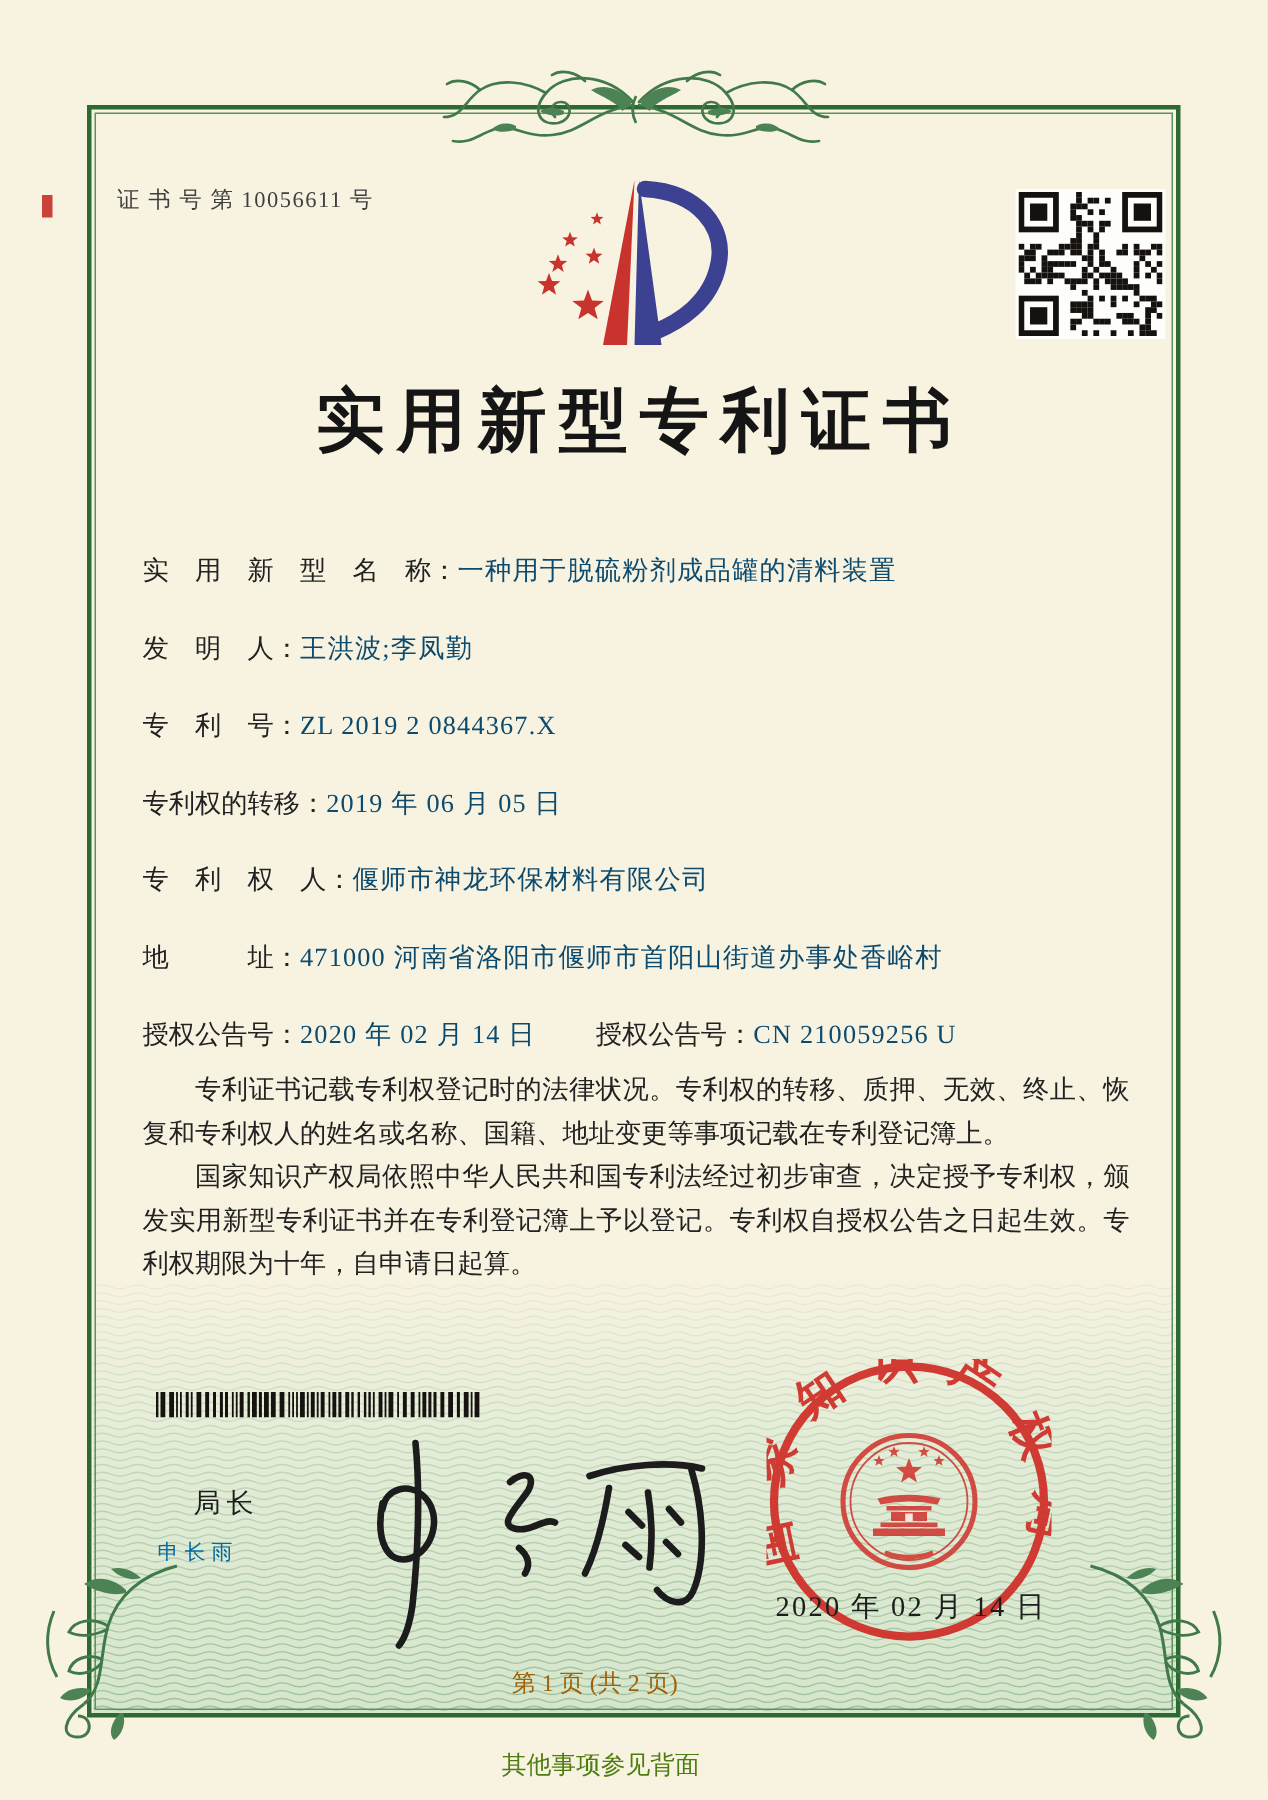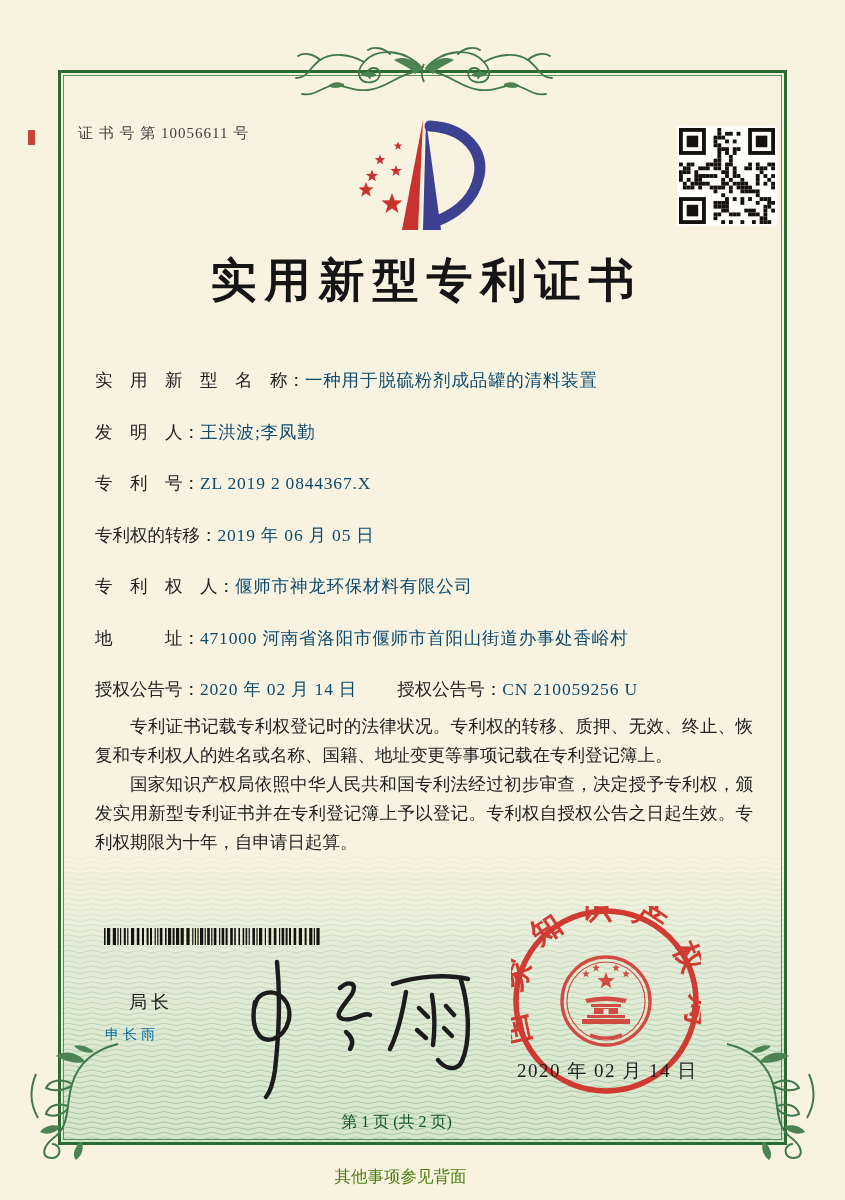--- a/index.html
+++ b/index.html
@@ -40,21 +40,21 @@
   .barcode{left:104px;top:928px;}
 
   .director-title{left:105px;top:990px;font-size:18px;letter-spacing:4px;color:#1c1c1c;margin-left:24px;}
   .director-name{left:105px;top:1026px;font-size:14px;letter-spacing:4px;color:#0369a1;text-align:center;}
   .signature{left:225px;top:950px;}
 
   .seal{left:511px;top:906px;opacity:.93;}
   .seal-date{left:517px;top:1058px;font-size:19px;letter-spacing:1.5px;color:#1d1d1d;}
 
   .page-info{left:0;top:1112px;width:100%;text-align:center;font-size:16px;
-             padding-right:52px;box-sizing:border-box;color:#14532d;}
+             padding-right:52px;box-sizing:border-box;color:#a16207;}
   .back-note{left:0;top:1166px;width:100%;text-align:center;font-size:16.5px;
              padding-right:44px;box-sizing:border-box;color:#4d7c0f;}
 
   .corner-left{left:24px;top:1038px;}
   .corner-right{right:24px;top:1038px;transform:scaleX(-1);}
   .top-ornament{left:284px;top:40px;}
 </style>
 </head>
 <body>
 

